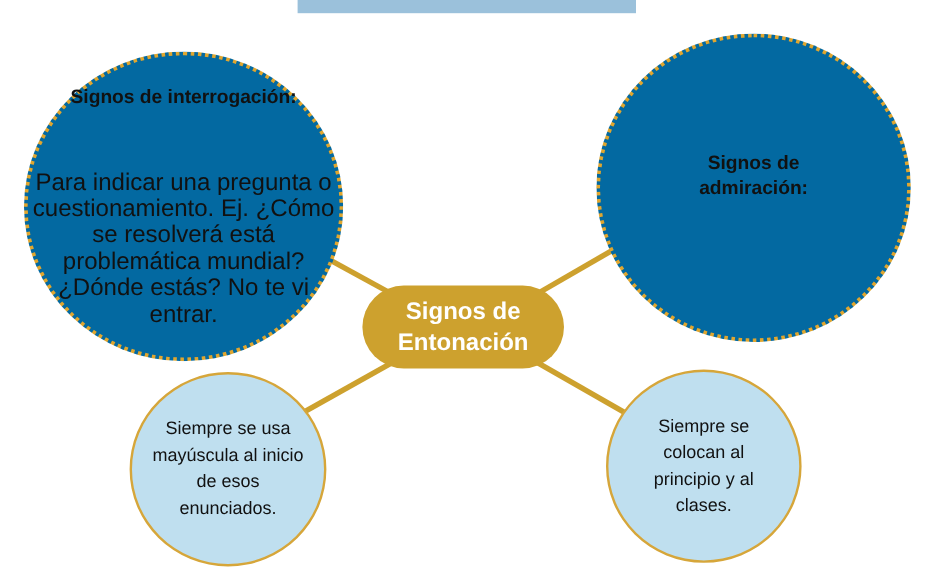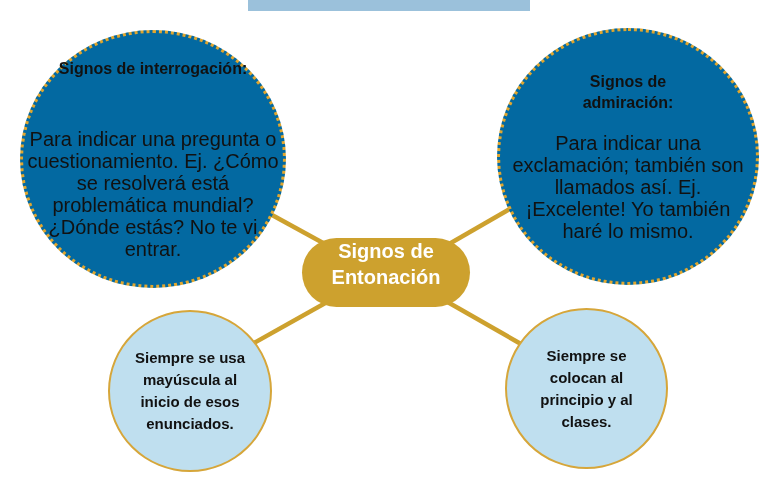--- a/index.html
+++ b/index.html
@@ -42,37 +42,37 @@
     text-align: center;
   }
   .dotted-ellipse {
     background: #0369a1;
     border: 3px dotted #E0A62F;
     align-items: center;
   }
   .blue-circle {
     background: #BFDFEF;
     border: 2.5px solid #D6A63A;
-    font-weight: bold;
+    font-weight: normal;
     font-size: 15px;
     line-height: 22px;
   }
   .node-title {
     font-weight: bold;
     font-size: 16px;
     line-height: 21px;
     margin-bottom: 19px;
   }
   .node-body {
     font-size: 20px;
     line-height: 22px;
   }
   #node-interrogacion {
     left: 20px;
-    top: 30px;
+    top: 43px;
     width: 266px;
     height: 258px;
     padding: 10px 6px;
     gap: 30px;
   }
   #node-interrogacion .node-body { width: 252px; }
   #node-admiracion {
     left: 497px;
     top: 28px;
     width: 262px;
@@ -97,20 +97,21 @@
   #node-colocacion .circle-text { width: 118px; }
   .center-node {
     position: absolute;
     left: 302px;
     top: 238px;
     width: 168px;
     height: 69px;
     background: #CDA12E;
     border-radius: 35px;
     display: flex;
+    align-items: center;
     justify-content: center;
     text-align: center;
   }
   .center-label {
     color: #ffffff;
     font-weight: bold;
     font-size: 20px;
     line-height: 26px;
     width: 130px;
   }
@@ -129,21 +130,20 @@
     <line x1="430" y1="292" x2="528" y2="348" stroke="#CDA12E" stroke-width="4.5"></line>
   </svg>
 
   <div id="node-interrogacion" class="bubble dotted-ellipse">
     <div class="node-title">Signos de interrogación:</div>
     <div class="node-body">Para indicar una pregunta o cuestionamiento. Ej. ¿Cómo se resolverá está problemática mundial? ¿Dónde estás? No te vi entrar.</div>
   </div>
 
   <div id="node-admiracion" class="bubble dotted-ellipse">
     <div class="node-title">Signos de admiración:</div>
-    <div class="node-body">Para indicar una exclamación; también son llamados así. Ej. ¡Excelente! Yo también haré lo mismo.</div>
   </div>
 
   <div class="center-node">
     <div class="center-label">Signos de Entonación</div>
   </div>
 
   <div id="node-mayuscula" class="bubble blue-circle">
     <div class="circle-text">Siempre se usa mayúscula al inicio de esos enunciados.</div>
   </div>
 

